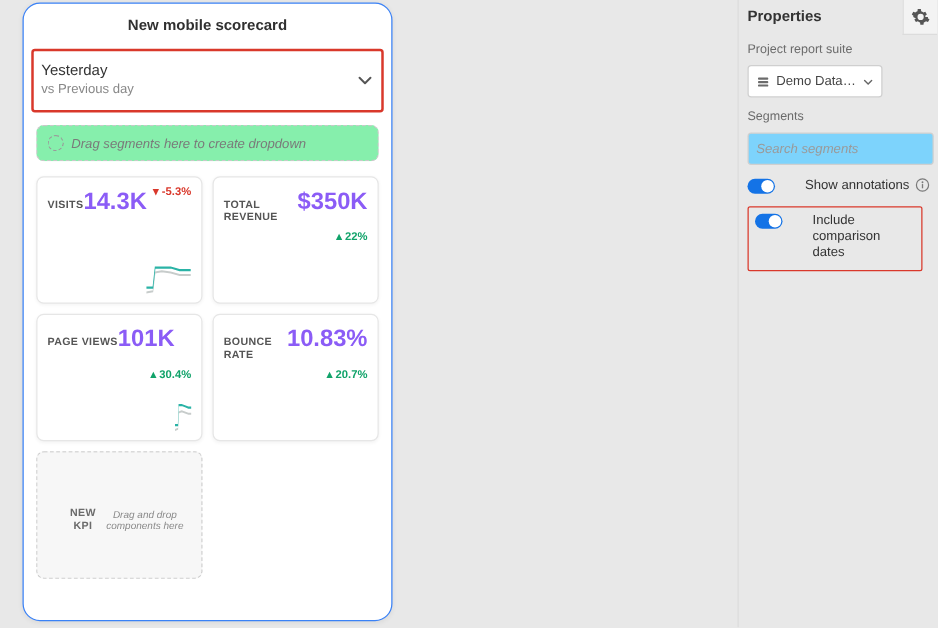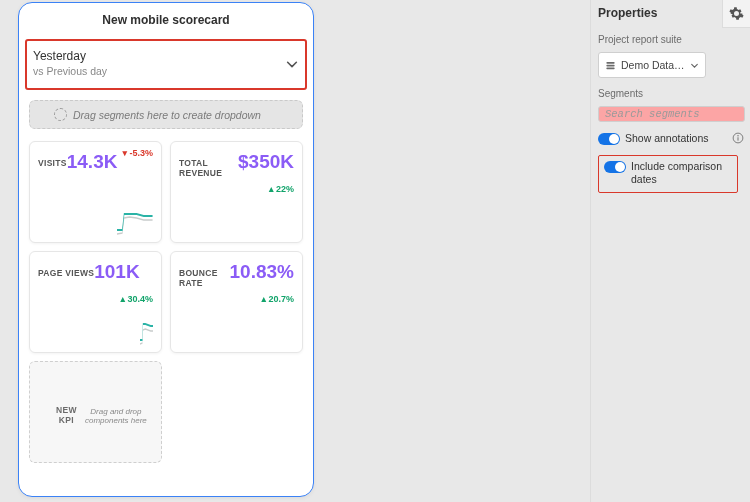--- a/index.html
+++ b/index.html
@@ -46,28 +46,28 @@
   }
   .date-selector .labels { line-height: 1.3; }
   .date-selector .primary { font-size: 12px; color: #333; font-weight: 500; }
   .date-selector .secondary { font-size: 10.5px; color: #888; }
   .chev { width: 14px; height: 14px; }
 
   .seg-drop {
     margin: 6px 10px 4px;
     border: 1px dashed #c9c9c9;
     border-radius: 6px;
-    padding: 7px 24px;
+    padding: 7px 8px;
     display: flex;
     align-items: center;
     gap: 6px;
     color: #7a7a7a;
     font-style: italic;
     font-size: 10.5px;
-    background: #e5e5e5;
+    background: #86efac;
   }
   .seg-drop .seg-icon {
     width: 13px; height: 13px; border: 1.5px dashed #9a9a9a; border-radius: 50%;
     flex: 0 0 auto;
   }
 
   .tiles {
     flex: 1;
     display: grid;
     grid-template-columns: 1fr 1fr;
@@ -149,35 +149,34 @@
     gap: 5px;
     font-size: 10.5px;
     color: #444;
     overflow: hidden;
   }
   .suite-select .txt { flex: 1; white-space: nowrap; overflow: hidden; text-overflow: ellipsis; }
 
   .seg-row { display: flex; gap: 4px; margin-top: 3px; }
   .seg-search {
     flex: 1;
-    height: 16px;
+    height: 26px;
     border: 1px solid #cfcfcf;
     border-radius: 3px;
-    background: #fca5a5;
+    background: #7dd3fc;
     padding: 0 6px;
     font-size: 10.5px;
     color: #444;
-    font-family: Liberation Mono, monospace;
   }
   .seg-search::placeholder { color: #9a9a9a; font-style: italic; }
 
   .toggle-row {
     display: flex;
     align-items: flex-start;
-    gap: 5px;
+    gap: 24px;
     margin-top: 6px;
     font-size: 10.5px;
     color: #333;
     line-height: 1.25;
     position: relative;
   }
   .toggle-row .lbl { flex: 1; }
   .switch {
     width: 22px; height: 12px; border-radius: 8px;
     background: #1473e6;

